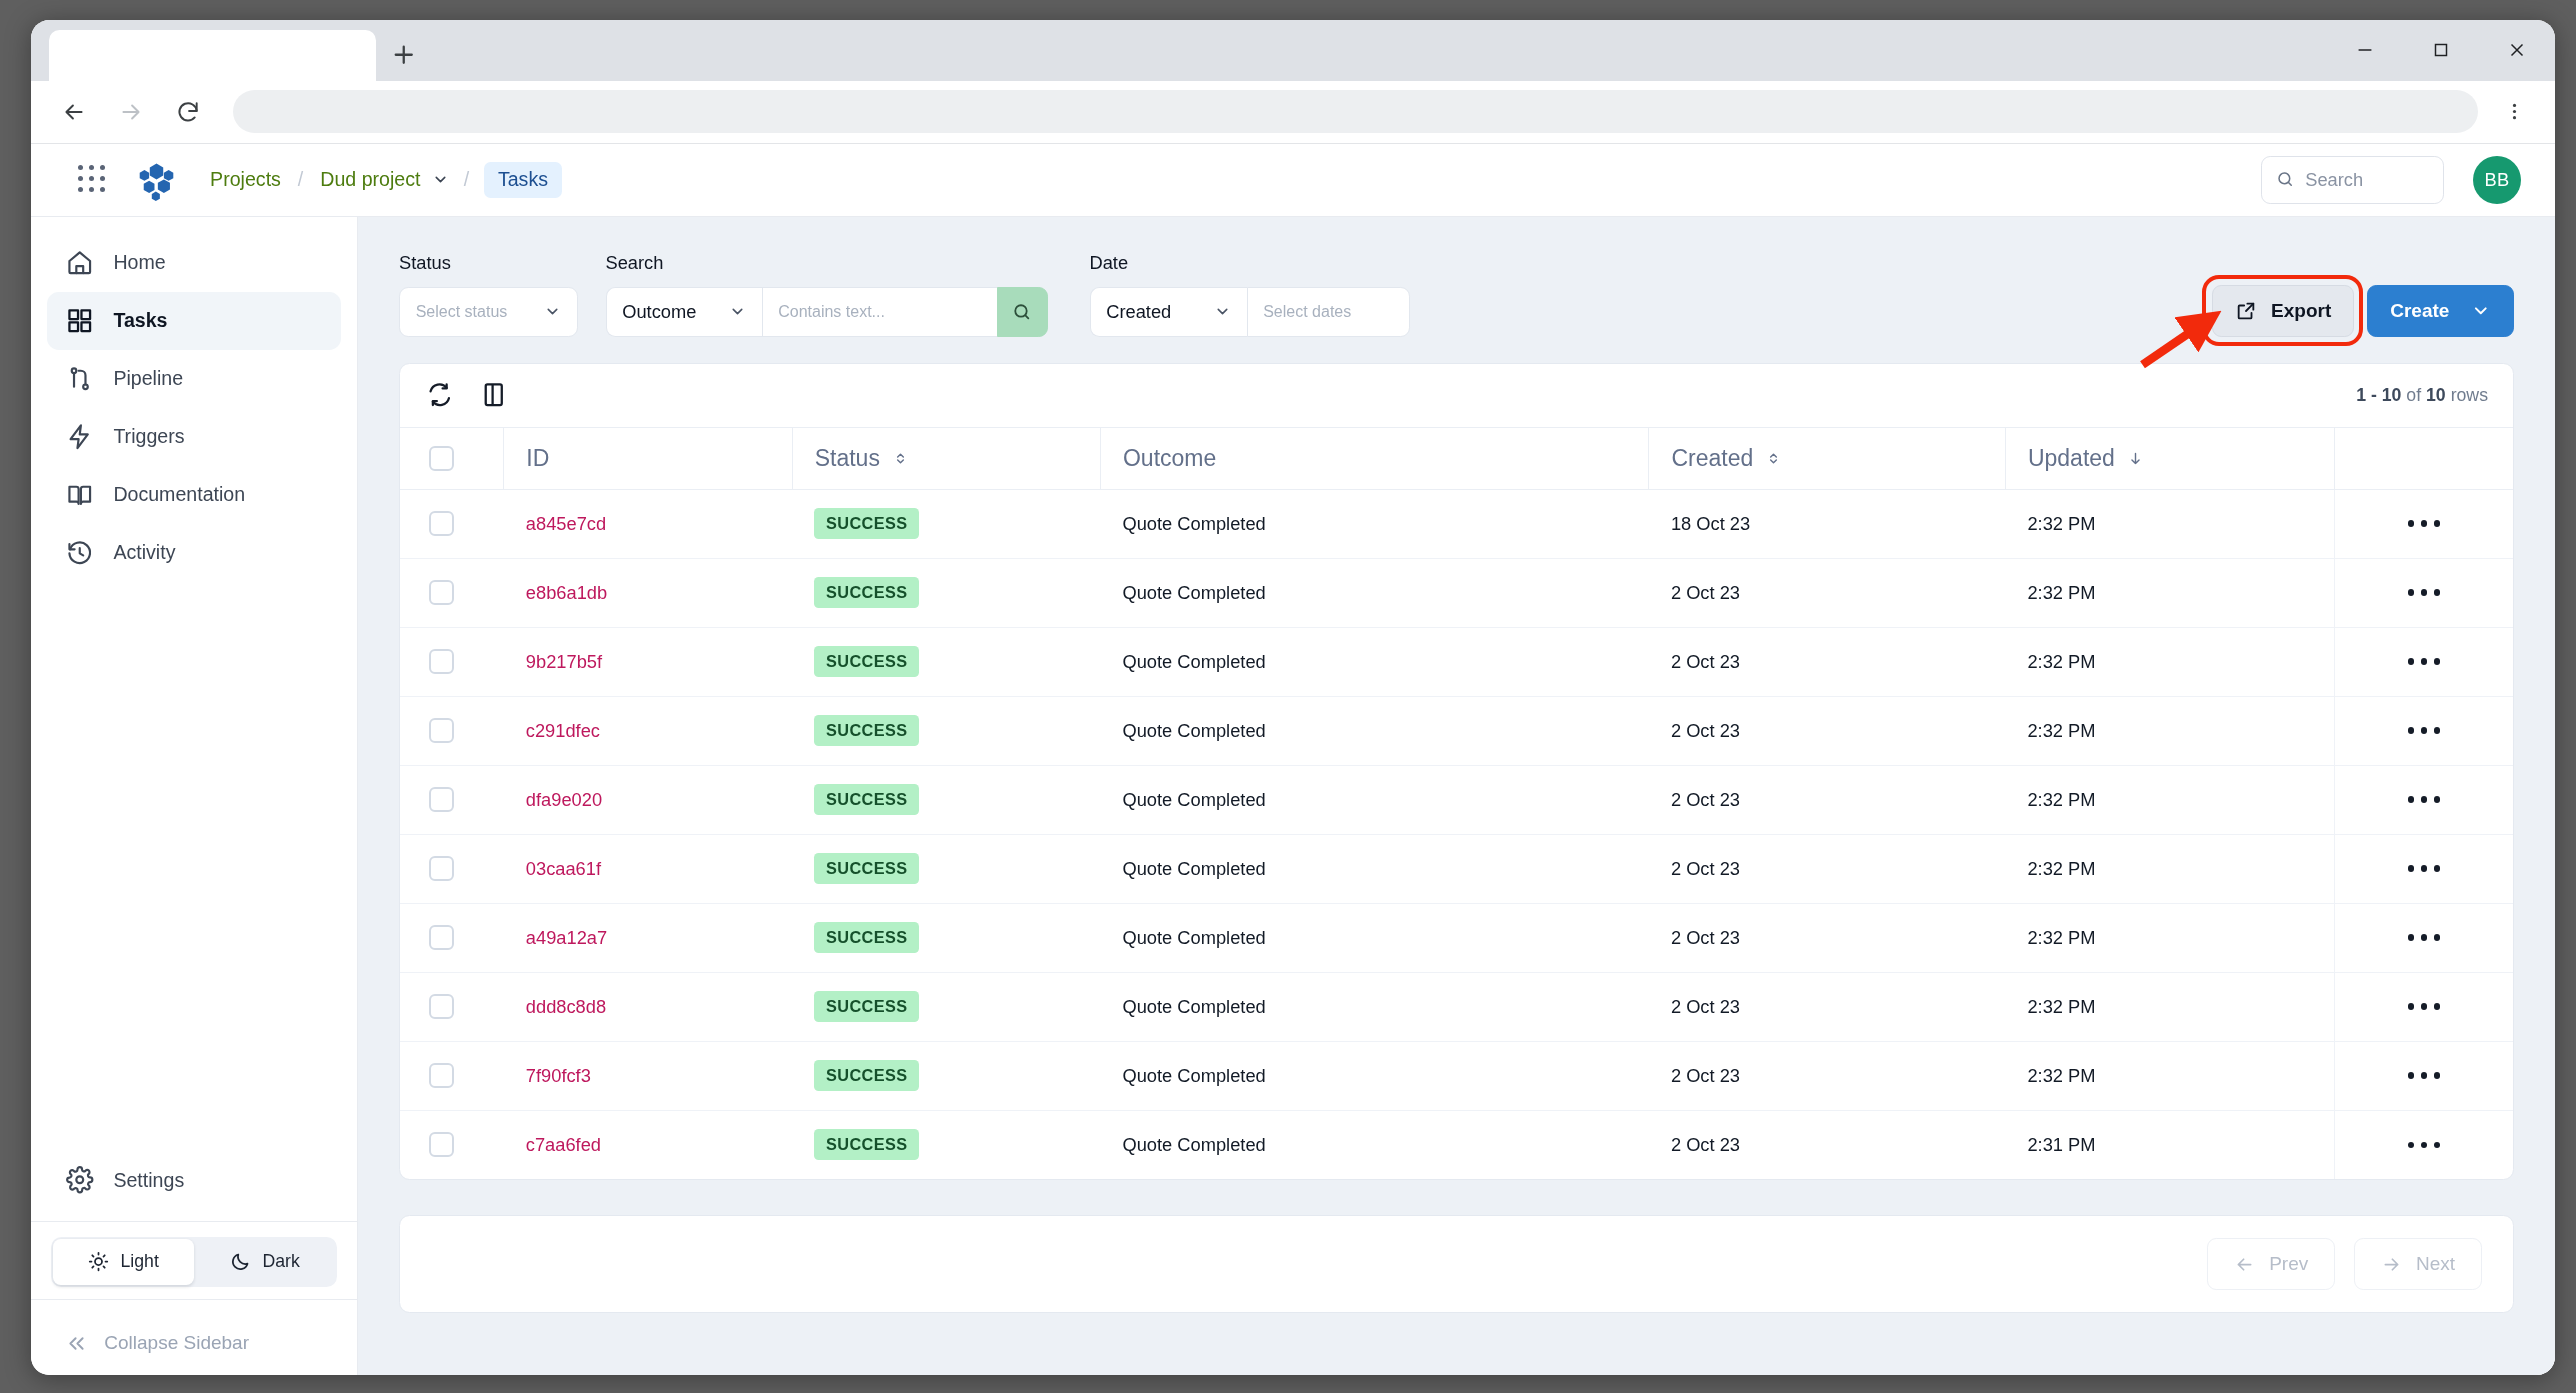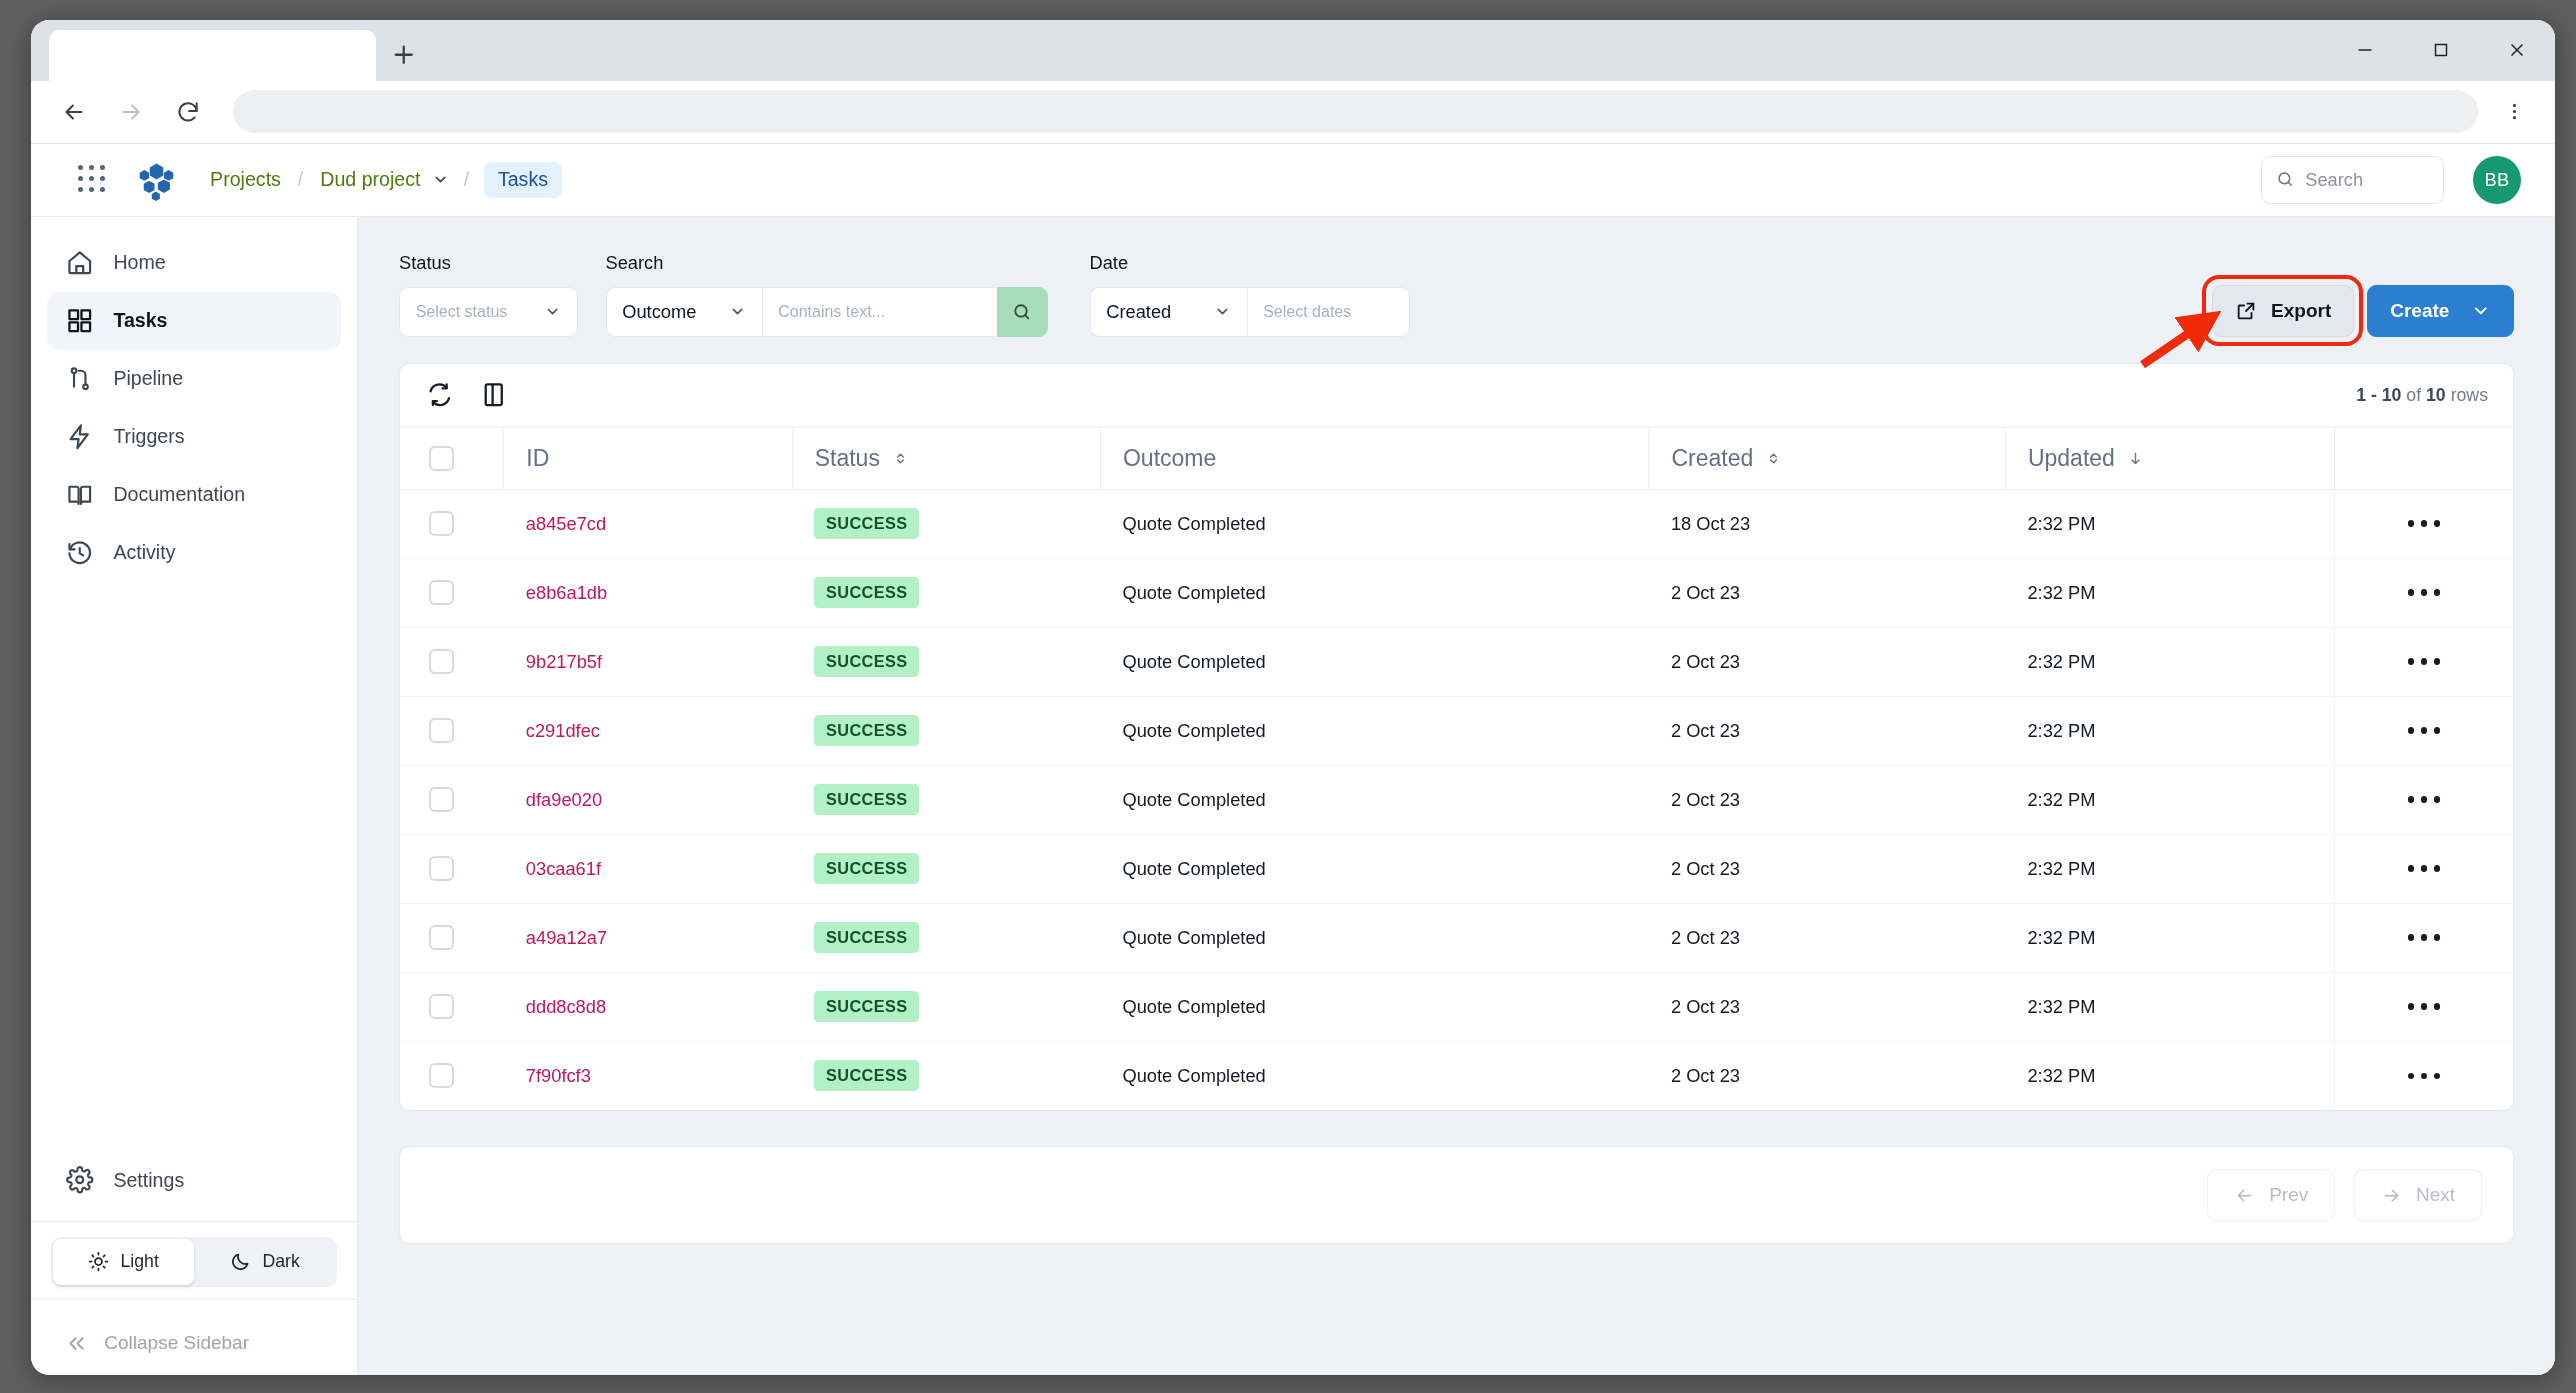--- a/index.html
+++ b/index.html
@@ -801,20 +801,37 @@
                   <td>2 Oct 23</td>
                   <td>2:32 PM</td>
                   <td class="actions">
                     <span class="dots">
                       <i></i>
                       <i></i>
                       <i></i>
                     </span>
                   </td>
                 </tr>
+                <tr>
+                  <td>
+                    <span class="cb"></span>
+                  </td>
+                  <td><span class="idlink">c7aa6fed</span></td>
+                  <td><span class="badge">SUCCESS</span></td>
+                  <td>Quote Completed</td>
+                  <td>2 Oct 23</td>
+                  <td>2:31 PM</td>
+                  <td class="actions">
+                    <span class="dots">
+                      <i></i>
+                      <i></i>
+                      <i></i>
+                    </span>
+                  </td>
+                </tr>
               </tbody>
           </table>
         </div>
 
         <div class="pagecard">
           <div class="pbtn">
             <svg viewBox="0 0 24 24" fill="none" stroke="currentColor" stroke-width="2" stroke-linecap="round" stroke-linejoin="round">
                 <path d="M19 12H5M11 6l-6 6 6 6"></path>
               </svg>
             <span>Prev</span>

